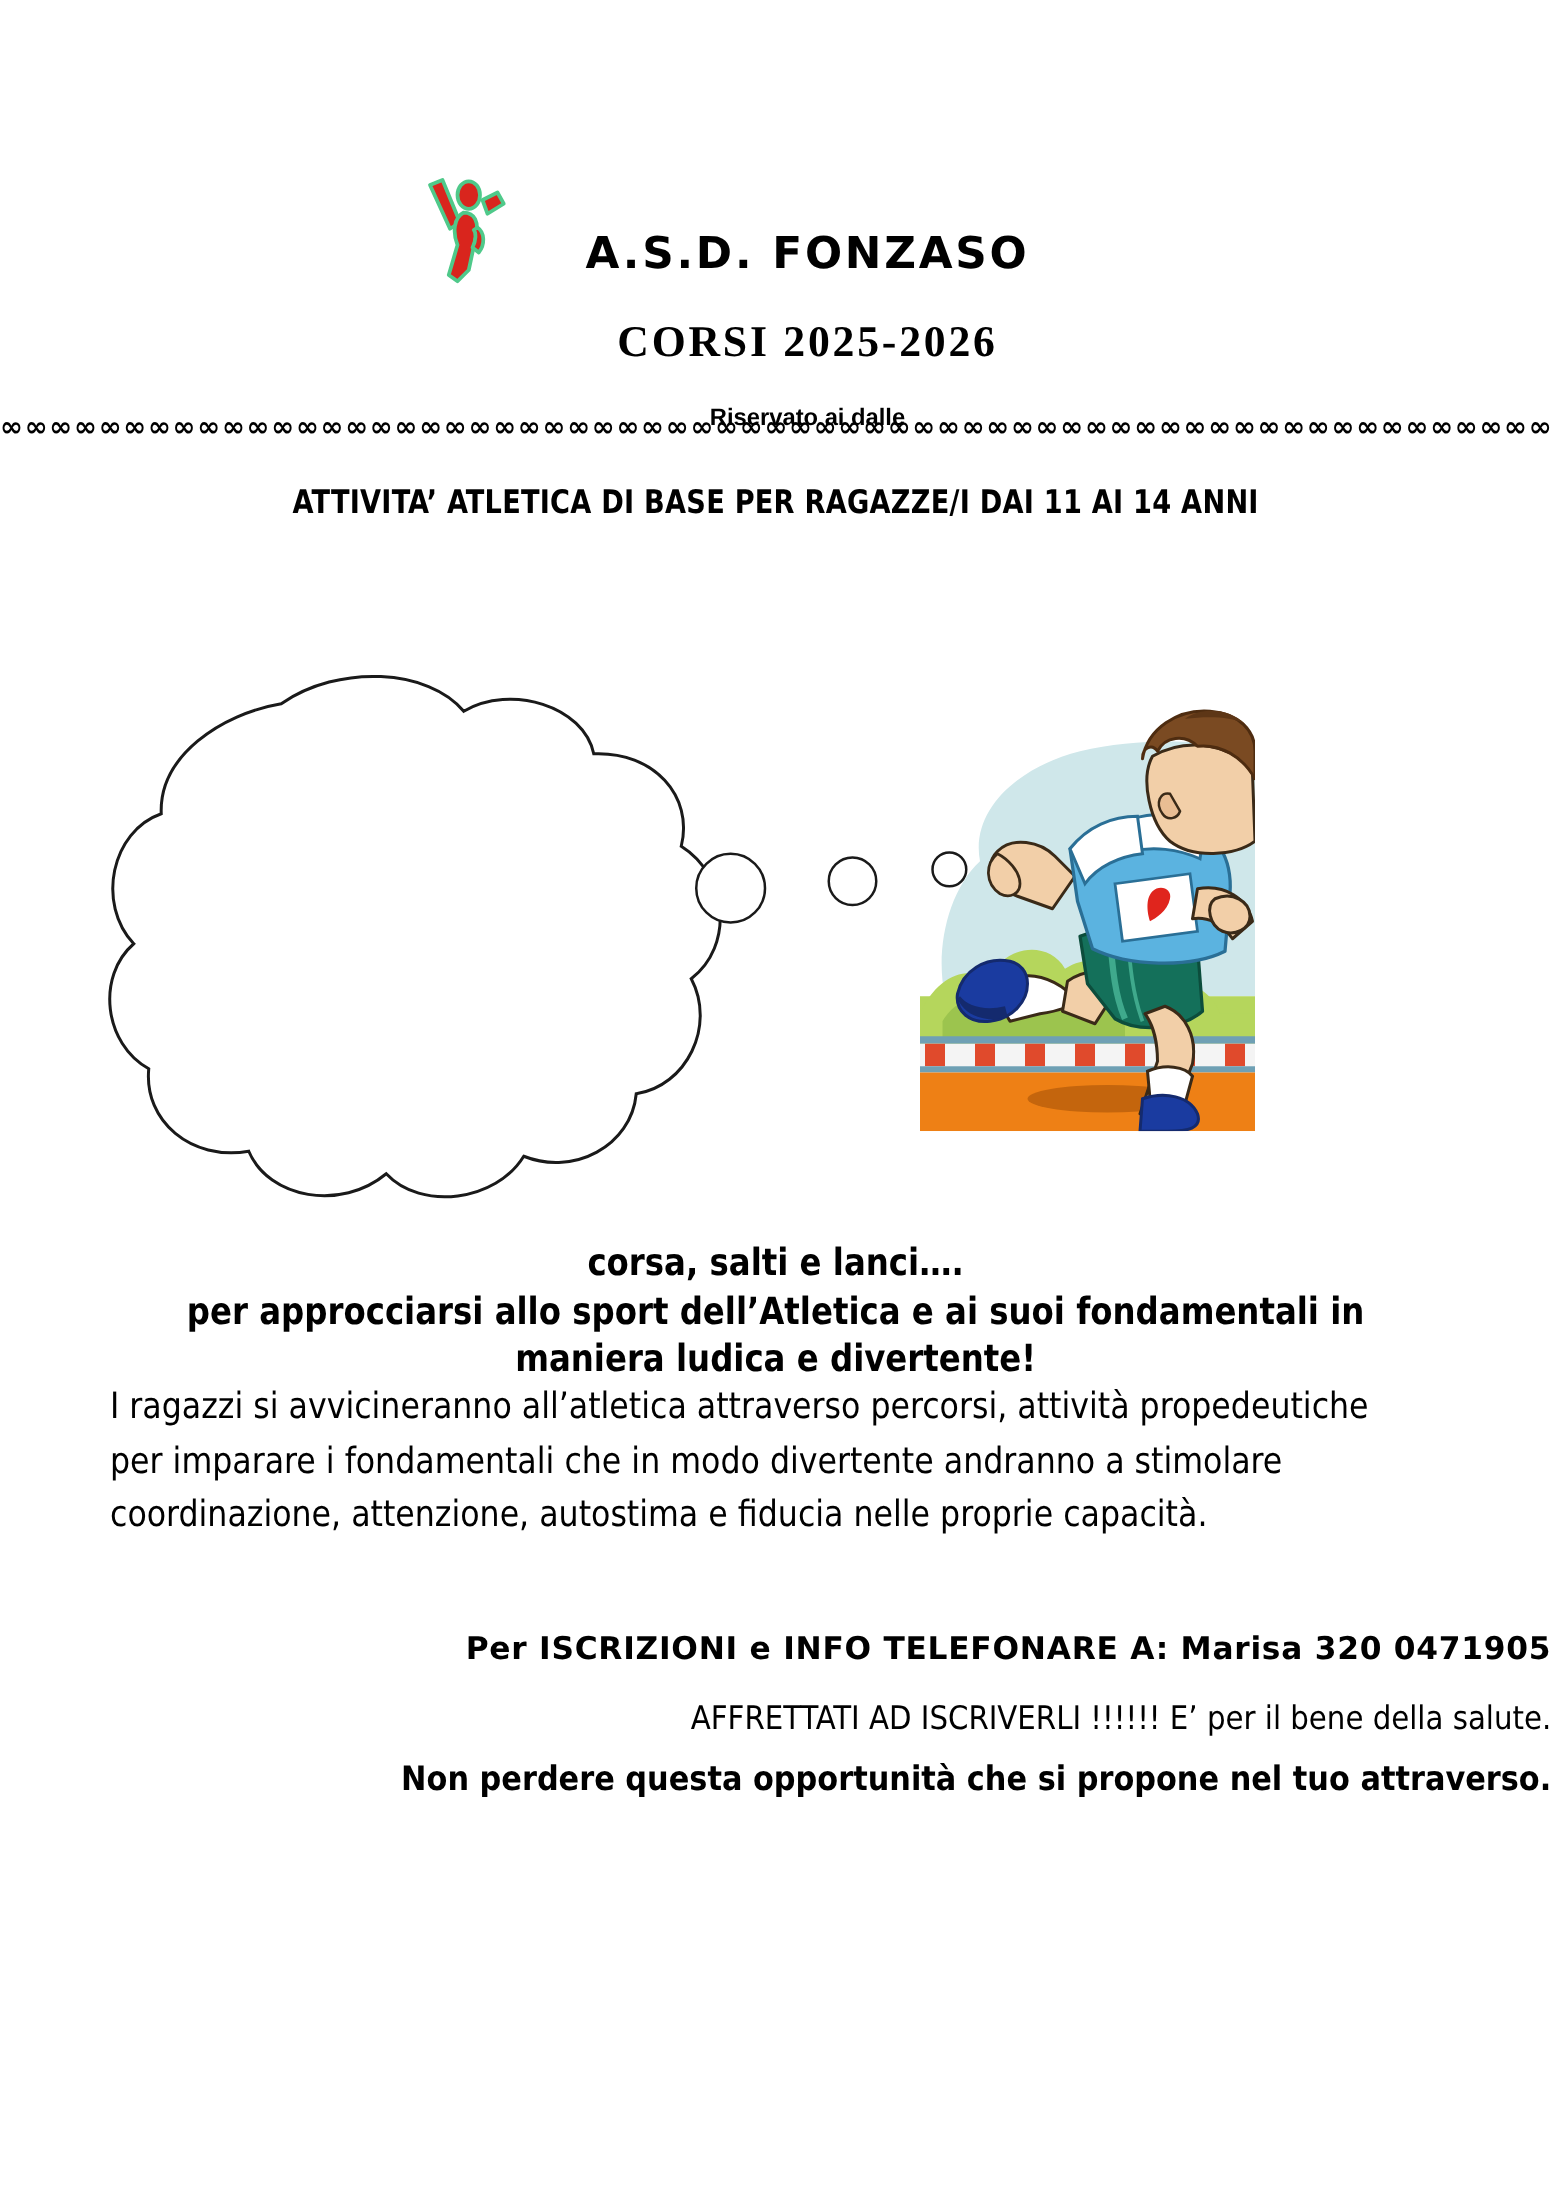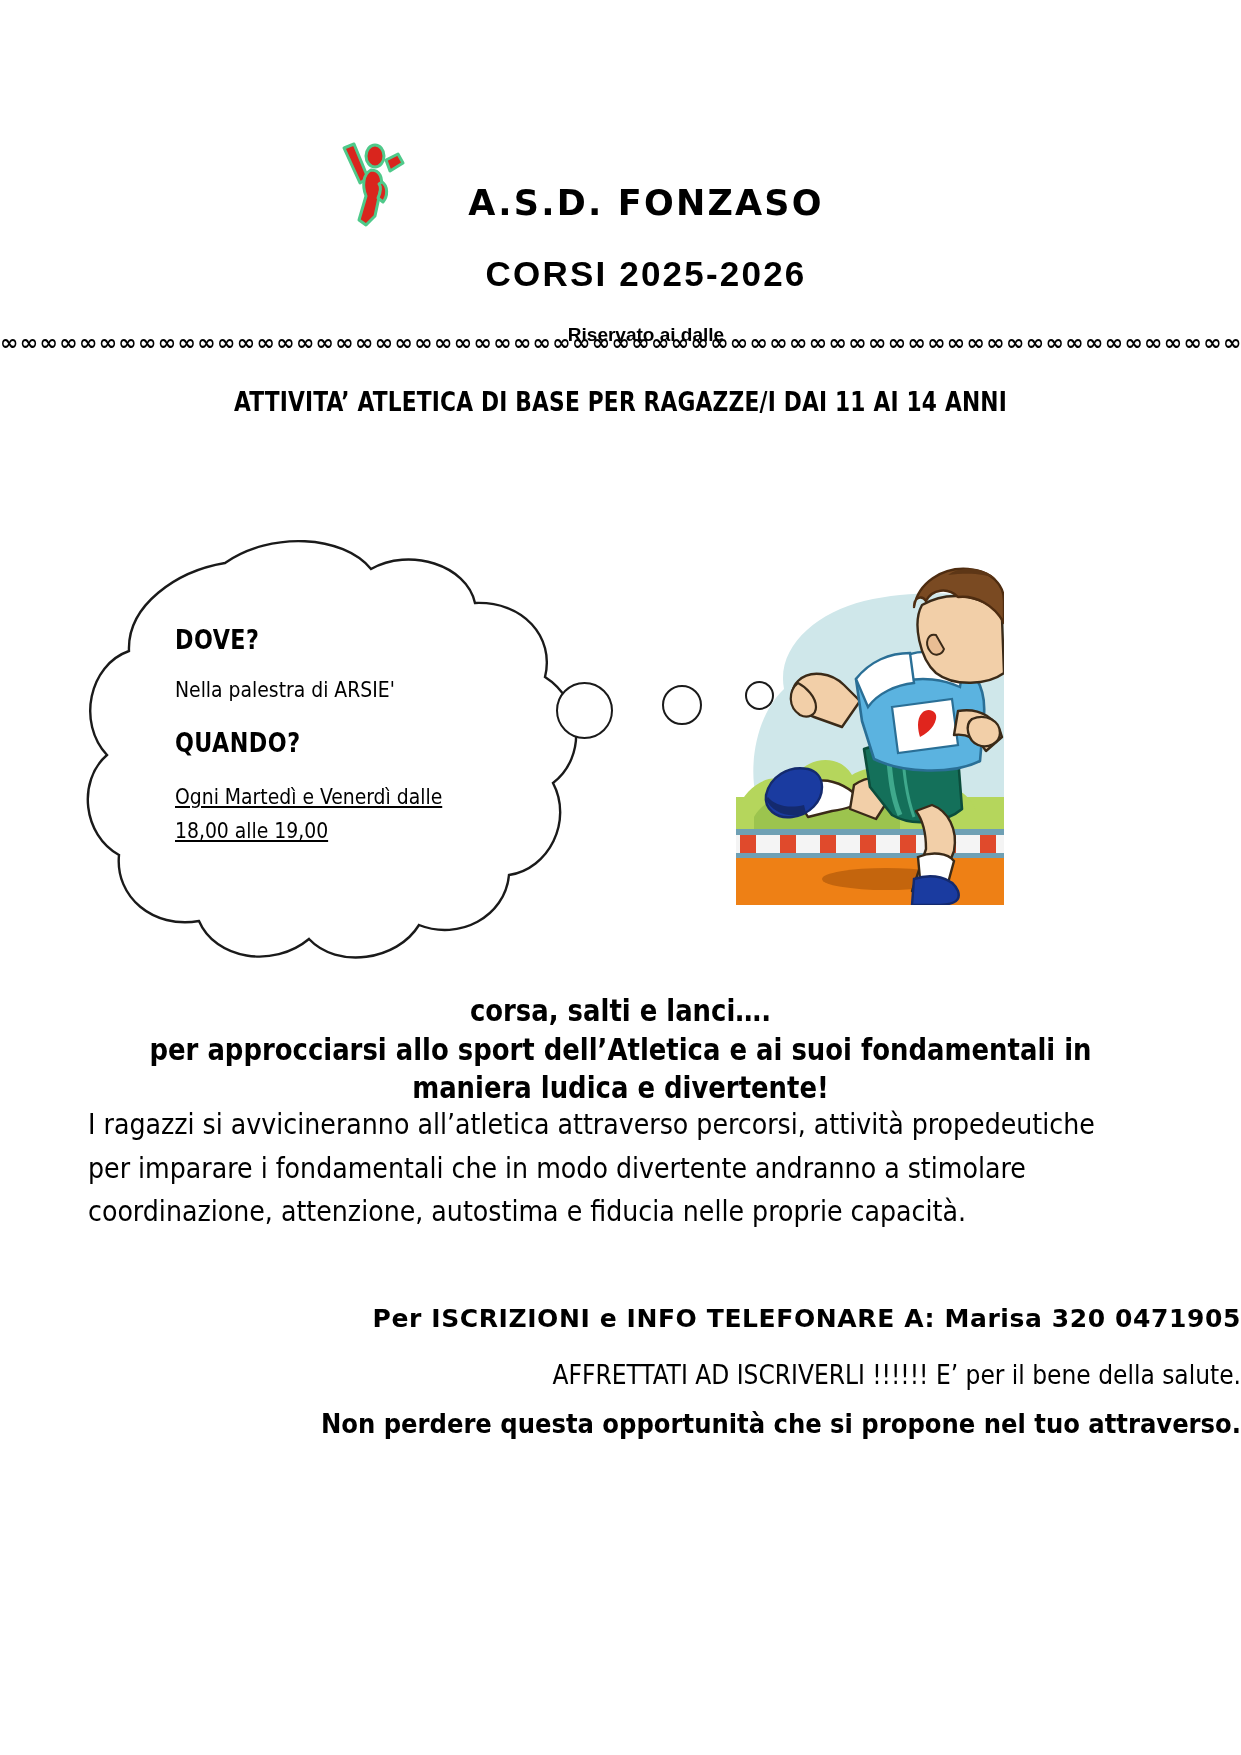--- a/index.html
+++ b/index.html
@@ -16,21 +16,21 @@
     position:absolute;left:330px;top:12px;width:86px;height:102px;
   }
   .title-col{text-align:center;padding-left:51px;}
   .title-main{
     font-size:35px;font-weight:700;letter-spacing:2.2px;
     font-family:"DejaVu Sans","Liberation Sans",sans-serif;
     margin:0;line-height:1.1;padding-top:66px;
   }
   .title-sub{
     font-size:35px;font-weight:700;letter-spacing:2.2px;
-    font-family:Liberation Sans, sans-serif;
+    font-family:Liberation Serif, serif;
     margin:0;line-height:1.1;padding-top:32px;
   }
   .reserved{
     font-size:19px;font-weight:700;margin:0;padding-top:31px;
     font-family:"Liberation Sans Narrow","Liberation Sans",sans-serif;
   }
 
   
   .divider{
     position:absolute;left:0;top:332px;width:1241px;text-align:center;
@@ -133,27 +133,20 @@
                C498 296 474 344 434 350
                C430 392 384 416 344 400
                C322 436 262 444 234 414
                C198 444 140 434 124 396
                C78 404 40 372 44 330
                C8 310 2 256 32 230
                C2 198 14 140 54 126
                C52 80 102 46 150 38 Z" fill="#ffffff" stroke="#1a1a1a" stroke-width="2.4"></path>
     </svg>
 
-    <div class="bubble-text">
-      <p class="b-q">DOVE?</p>
-      <p class="b-a">Nella palestra di ARSIE'</p>
-      <div class="b-gap"></div>
-      <p class="b-q">QUANDO?</p>
-      <p class="b-a2">Ogni Martedì e Venerdì dalle 18,00 alle 19,00</p>
-    </div>
   </div>
 
   <div class="dot dot1"></div>
   <div class="dot dot2"></div>
   <div class="dot dot3"></div>
 
   <div class="runner">
     <svg width="268" height="344" viewBox="0 0 268 344">
 
       <path d="M48 128 C40 86 80 52 128 40 C186 26 250 34 268 40 L268 236 L20 236 C12 200 22 152 48 128 Z" fill="#cfe7ea"></path>

